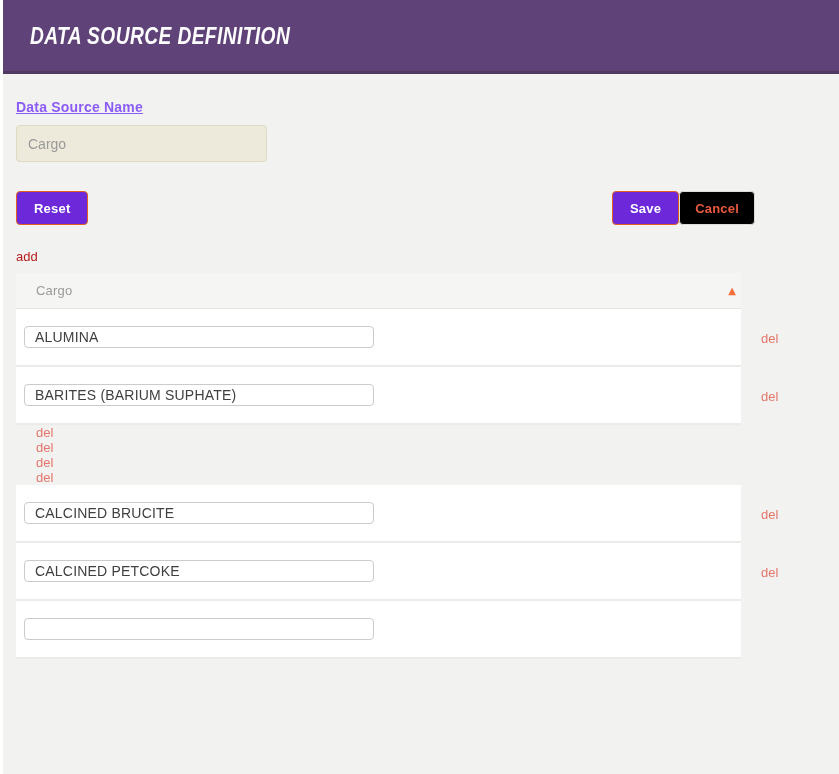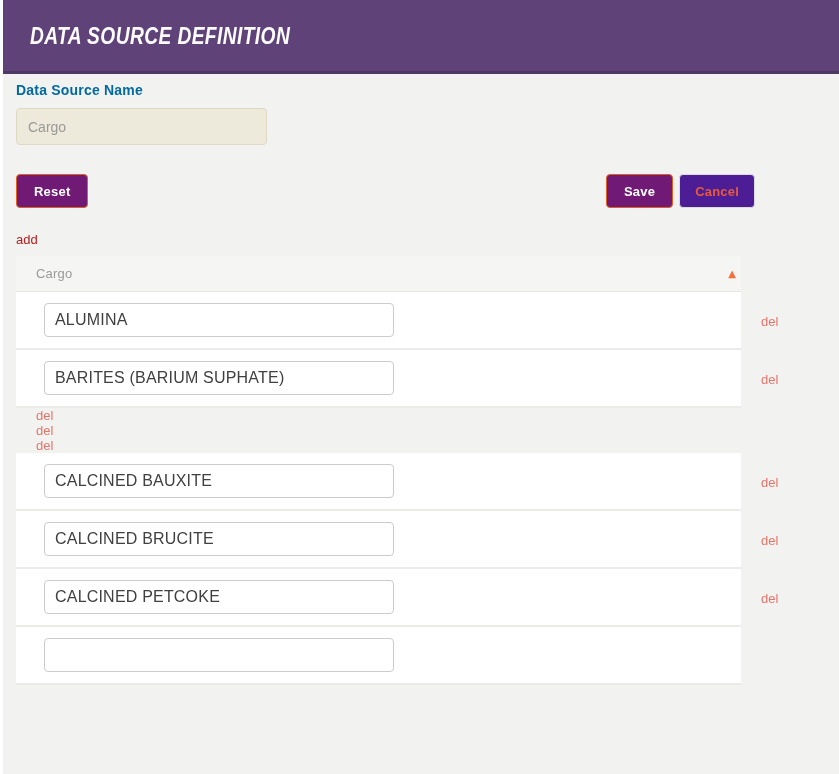--- a/index.html
+++ b/index.html
@@ -29,25 +29,26 @@
     font-weight: 700;
     letter-spacing: 0.5px;
     margin-left: 27px;
     transform: scaleX(0.80);
     transform-origin: left center;
     white-space: nowrap;
   }
   
   .content { padding-left: 13px; }
   .field-label {
-    margin-top: 8px;
+    margin-top: 25px;
     font-size: 14px;
     font-weight: 700;
-    color: #0369a1;
-    letter-spacing: 0.2px;
+    color: #8b5cf6;
+    letter-spacing: 0.2px;
+    text-decoration: underline;
   }
   .name-input {
     display: block;
     margin-top: 10px;
     width: 251px; height: 37px;
     background: #eeeadb;
     border: 1px solid #ded9c3;
     border-radius: 4px;
     padding: 0 11px;
     font-size: 14px;
@@ -65,33 +66,33 @@
   .btn {
     height: 34px;
     border-radius: 4px;
     font-size: 13px;
     font-weight: 700;
     font-family: inherit;
     cursor: pointer;
     letter-spacing: 0.2px;
   }
   .btn-orange {
-    background: #701a75;
+    background: #6d28d9;
     border: 1px solid #e0601f;
     color: #ffffff;
     padding: 0 17px;
   }
   .btn-cancel {
-    background: #4c1d95;
+    background: #000000;
     border: 1px solid #dcdcda;
     color: #e8593d;
     padding: 0 15px;
     text-align: right;
   }
-  .right-group { display: flex; gap: 6px; padding-left: 12px; }
+  .right-group { display: flex; gap: 0; padding-left: 12px; }
   .add-link {
     display: inline-block;
     margin-top: 24px;
     font-size: 13px;
     color: #b91c1c;
     text-decoration: none;
     cursor: pointer;
   }
   
   .grid { margin-top: 8px; }
@@ -118,27 +119,27 @@
   }
   .trow { display: flex; align-items: stretch; }
   .trow-cell {
     width: 725px; height: 58px;
     background: #ffffff;
     border-bottom: 2px solid #ebebe9;
     display: flex;
     align-items: center;
   }
   .row-input {
-    margin-left: 28px;
-    width: 350px; height: 34px;
+    margin-left: 8px;
+    width: 350px; height: 22px;
     background: #ffffff;
     border: 1px solid #cbcbcb;
     border-radius: 4px;
     padding: 0 10px;
-    font-size: 16px;
+    font-size: 14px;
     color: #404040;
     font-family: inherit;
     letter-spacing: 0.2px;
     outline: none;
   }
   .del-wrap {
     display: flex;
     align-items: center;
     padding-left: 20px;
   }
@@ -211,23 +212,20 @@
         </div>
       </div>
 
       <div class="trow">
         <div class="del-wrap">
           <a class="del-link">del</a>
         </div>
       </div>
 
       <div class="trow">
-        <div class="trow-cell">
-          <input class="row-input" type="text" value="CALCINED BAUXITE" style="">
-        </div>
         <div class="del-wrap">
           <a class="del-link">del</a>
         </div>
       </div>
 
       <div class="trow">
         <div class="trow-cell">
           <input class="row-input" type="text" value="CALCINED BRUCITE" style="">
         </div>
         <div class="del-wrap">

